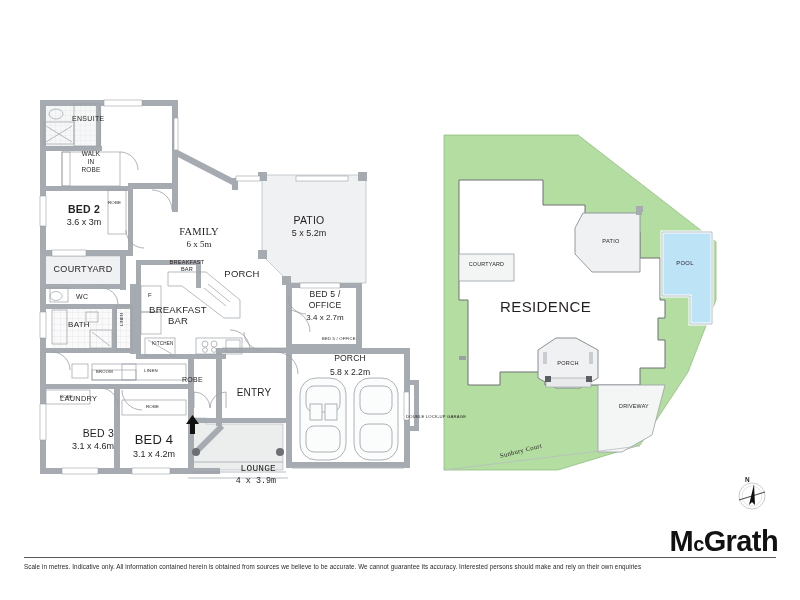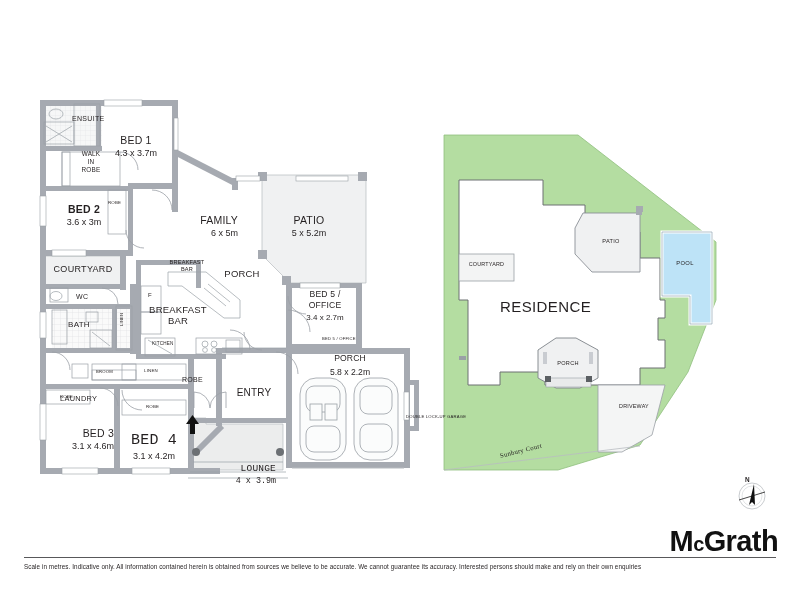--- a/index.html
+++ b/index.html
@@ -285,35 +285,31 @@
     <div style="position:absolute;left:72px;top:115px;font-size:7px;letter-spacing:.3px;white-space:nowrap;">
       <span>ENSUITE</span>
     </div>
 
     <div style="position:absolute;left:66px;top:150px;width:50px;text-align:center;font-size:6.4px;line-height:8px;letter-spacing:.2px;">
       <div>WALK</div>
       <div>IN</div>
       <div>ROBE</div>
     </div>
 
-    <div style="position:absolute;left:94px;top:134px;width:84px;text-align:center;">
-      <div style="font-size:10.5px;letter-spacing:.2px;">BED 1</div>
-      <div style="font-size:9px;margin-top:2px;">4.3 x 3.7m</div>
-    </div>
 
     <div style="position:absolute;left:46px;top:203px;width:76px;text-align:center;">
       <div style="font-size:10.5px;letter-spacing:.2px;font-weight:bold;">BED 2</div>
       <div style="font-size:9px;margin-top:2px;">3.6 x 3m</div>
     </div>
 
     <div style="position:absolute;left:108px;top:200px;font-size:4.4px;letter-spacing:.2px;">ROBE</div>
 
     <div style="position:absolute;left:44px;top:264px;width:78px;text-align:center;font-size:9px;letter-spacing:.3px;">COURTYARD</div>
 
-    <div style="position:absolute;left:160px;top:214px;width:78px;text-align:right;">
+    <div style="position:absolute;left:160px;top:226px;width:78px;text-align:center;font-family:Liberation Serif, serif;">
       <div style="font-size:10.5px;letter-spacing:.2px;">FAMILY</div>
       <div style="font-size:9px;margin-top:2px;">6 x 5m</div>
     </div>
 
     <div style="position:absolute;left:270px;top:214px;width:78px;text-align:center;">
       <div style="font-size:10.5px;letter-spacing:.2px;">PATIO</div>
       <div style="font-size:9px;margin-top:2px;">5 x 5.2m</div>
     </div>
 
     <div style="position:absolute;left:76px;top:293px;font-size:7px;letter-spacing:.3px;">WC</div>
@@ -331,21 +327,21 @@
     <div style="position:absolute;left:46px;top:427px;width:68px;text-align:right;">
       <div style="font-size:10.5px;letter-spacing:.2px;">BED 3</div>
       <div style="font-size:9px;margin-top:2px;">3.1 x 4.6m</div>
     </div>
 
     <div style="position:absolute;left:144px;top:368px;font-size:4.4px;letter-spacing:.2px;">LINEN</div>
 
     <div style="position:absolute;left:146px;top:404px;font-size:4.4px;letter-spacing:.2px;">ROBE</div>
 
     <div style="position:absolute;left:120px;top:432px;width:68px;text-align:center;">
-      <div style="font-size:15px;letter-spacing:.2px;font-family:Liberation Mono, monospace;">BED 4</div>
+      <div style="font-size:13px;letter-spacing:.2px;">BED 4</div>
       <div style="font-size:9px;margin-top:2px;">3.1 x 4.2m</div>
     </div>
 
     <div style="position:absolute;left:148px;top:292px;font-size:6px;">F</div>
 
     <div style="position:absolute;left:160px;top:259px;width:54px;text-align:center;font-size:5.6px;line-height:7px;letter-spacing:.2px;">
       <div>BREAKFAST</div>
       <div>BAR</div>
     </div>
 

